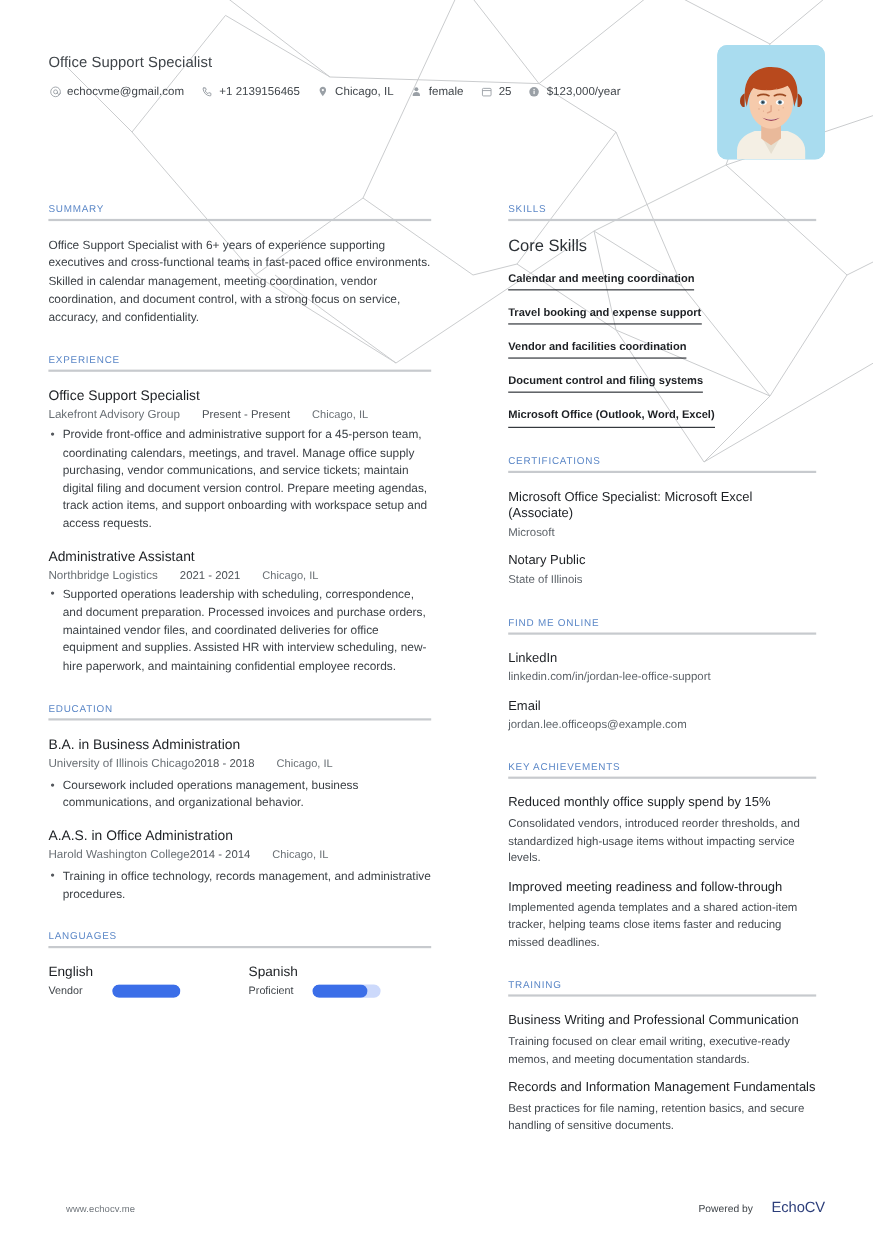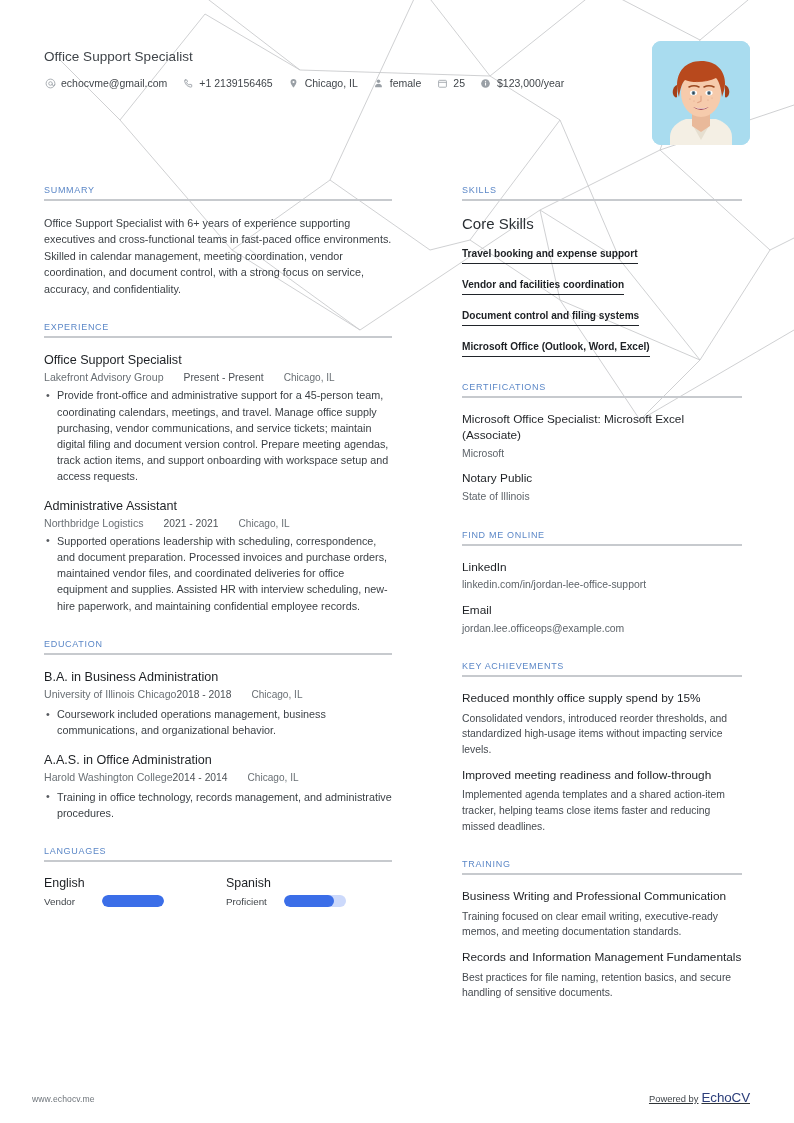--- a/index.html
+++ b/index.html
@@ -254,38 +254,37 @@
   .r-desc {
     font-size: 10.4px;
     color: #454a50;
     line-height: 1.5;
     margin-top: 4px;
   }
 
   
   .footer {
     position: absolute;
-    left: 32px;
+    left: 60px;
     right: 44px;
     bottom: 18px;
     display: flex;
     justify-content: space-between;
     align-items: baseline;
     z-index: 3;
   }
   .footer-url {
     font-size: 8.6px;
     color: #6f757b;
     letter-spacing: 0.1px;
   }
   .footer-right {
     display: flex;
     align-items: baseline;
-    gap: 3px;
-    text-decoration: underline;
+    gap: 17px;
   }
   .powered-by {
     font-size: 9.4px;
     color: #3f4449;
   }
   .brand {
     font-size: 13.4px;
     color: #2c3e7a;
     letter-spacing: -0.1px;
   }
@@ -530,20 +529,23 @@
 
       <div class="col-right">
 
         <div class="section">
           <div class="section-title">SKILLS</div>
           <div class="section-rule"></div>
 
           <div class="skill-group-name">Core Skills</div>
 
           <div class="skill-item">
+            <span class="skill-label">Calendar and meeting coordination</span>
+          </div>
+          <div class="skill-item">
             <span class="skill-label">Travel booking and expense support</span>
           </div>
           <div class="skill-item">
             <span class="skill-label">Vendor and facilities coordination</span>
           </div>
           <div class="skill-item">
             <span class="skill-label">Document control and filing systems</span>
           </div>
           <div class="skill-item">
             <span class="skill-label">Microsoft Office (Outlook, Word, Excel)</span>

